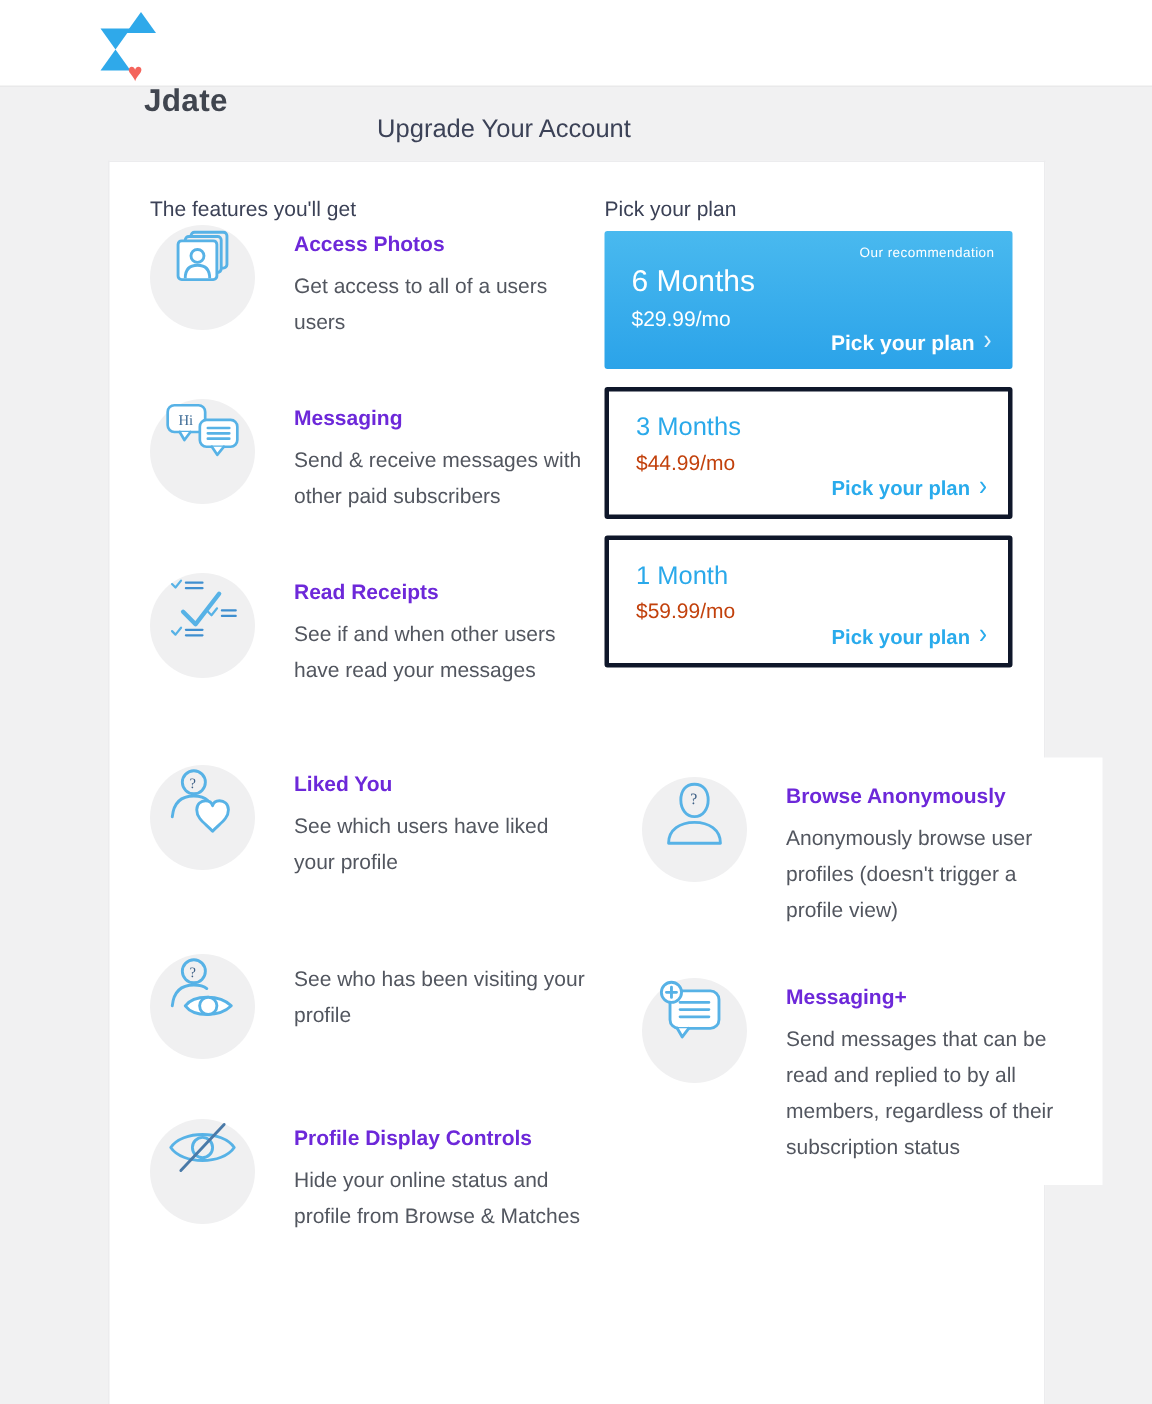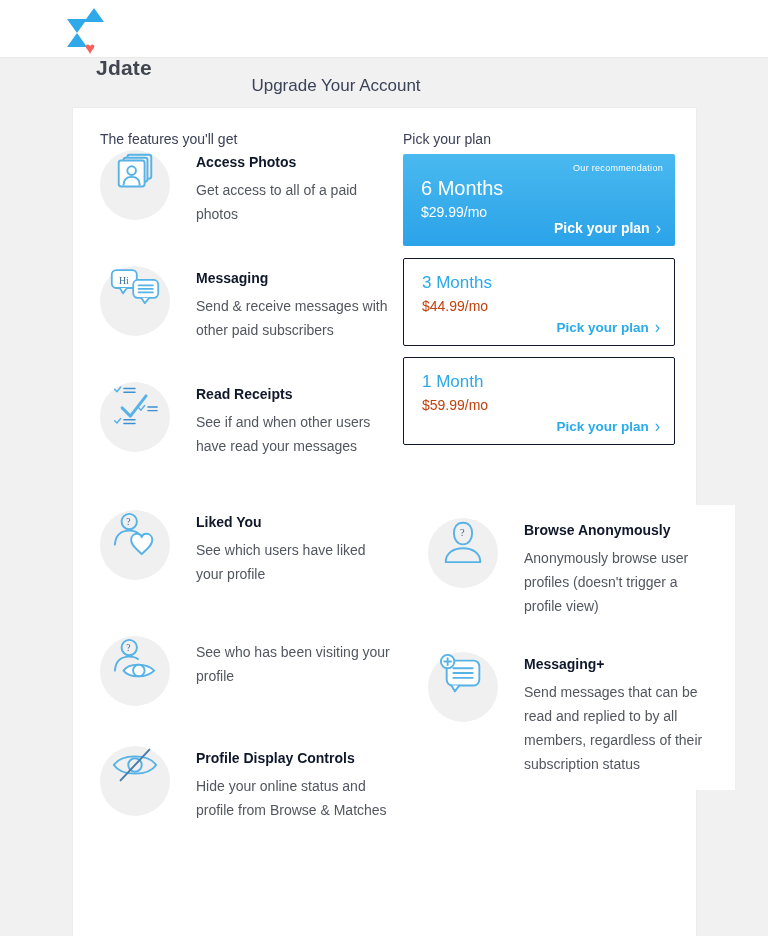--- a/index.html
+++ b/index.html
@@ -39,30 +39,30 @@
   }
   .col-header { position:absolute; font-size:14px; color:#3b4156; }
   
   .feature { position:absolute; }
   .icon-circle {
     position:absolute; left:0; top:0; width:70px; height:70px;
     background:#f0f0f1; border-radius:50%;
     display:flex; align-items:flex-start; justify-content:center;
   }
   .f-text  { position:absolute; left:96px; top:4px; width:200px; }
-  .f-title { font-size:14px; font-weight:700; color:#0f172a; margin-bottom:8px; }
+  .f-title { font-size:14px; font-weight:700; color:#6d28d9; margin-bottom:8px; }
   .f-desc  { font-size:14px; line-height:24px; color:#52565f; }
   
   .plan { position:absolute; left:403px; width:272px; border-radius:2px; cursor:pointer; }
   .plan-blue {
     top:154px; height:92px;
     background:linear-gradient(180deg,#49b9ef 0%,#2ba3e9 100%);
     color:#ffffff;
   }
-  .plan-outline { background:#ffffff; border:1px solid #0f172a; height:88px; }
+  .plan-outline { background:#ffffff; border:3px solid #0f172a; height:88px; }
   .plan-2 { top:258px; }
   .plan-3 { top:357px; }
   .plan-badge { position:absolute; right:12px; top:9px; font-size:9px; color:#ffffff; letter-spacing:0.3px; }
   .plan-duration-w { position:absolute; left:18px; top:23px; font-size:20px; font-weight:400; }
   .plan-price-w    { position:absolute; left:18px; top:50px; font-size:14px; }
   .plan-cta-w {
     position:absolute; right:14px; bottom:10px; font-size:14px; font-weight:700;
     display:flex; align-items:center; gap:6px;
   }
   .plan-duration { position:absolute; left:18px; top:14px; font-size:17px; color:#2aa9ea; }
@@ -132,21 +132,21 @@
     <svg width="46" height="46" viewBox="0 0 48 48" fill="none" stroke="#57b2e6" stroke-width="2" stroke-linejoin="round">
       <rect x="16" y="5" width="25" height="25" rx="2.5"></rect>
       <rect x="12" y="8" width="25" height="25" rx="2.5" fill="#f0f0f1"></rect>
       <rect x="7" y="11" width="27" height="27" rx="2.5" fill="#ffffff"></rect>
       <circle cx="20.5" cy="21.5" r="4.5"></circle>
       <path d="M12 37 C12 30.5 15.5 28 20.5 28 C25.5 28 29 30.5 29 37"></path>
     </svg>
   </div>
   <div class="f-text">
     <div class="f-title">Access Photos</div>
-    <div class="f-desc">Get access to all of a paid photos</div>
+    <div class="f-desc">Get access to all of a users users</div>
   </div>
 </div>
 
 <div class="feature" style="left:100px; top:266px; width:300px;">
   <div class="icon-circle">
     <svg width="50" height="44" viewBox="0 0 56 46" fill="none" stroke="#57b2e6" stroke-width="2" stroke-linejoin="round" stroke-linecap="round">
       <rect x="2" y="3" width="28" height="20" rx="5" fill="#ffffff"></rect>
       <path d="M11 23 L14.5 29 L19 23" fill="#ffffff"></path>
       <text x="10" y="18" font-size="11" fill="#3d6b96" stroke="none" class="q-mark">Hi</text>
       <rect x="26" y="14" width="28" height="20" rx="5" fill="#ffffff"></rect>

